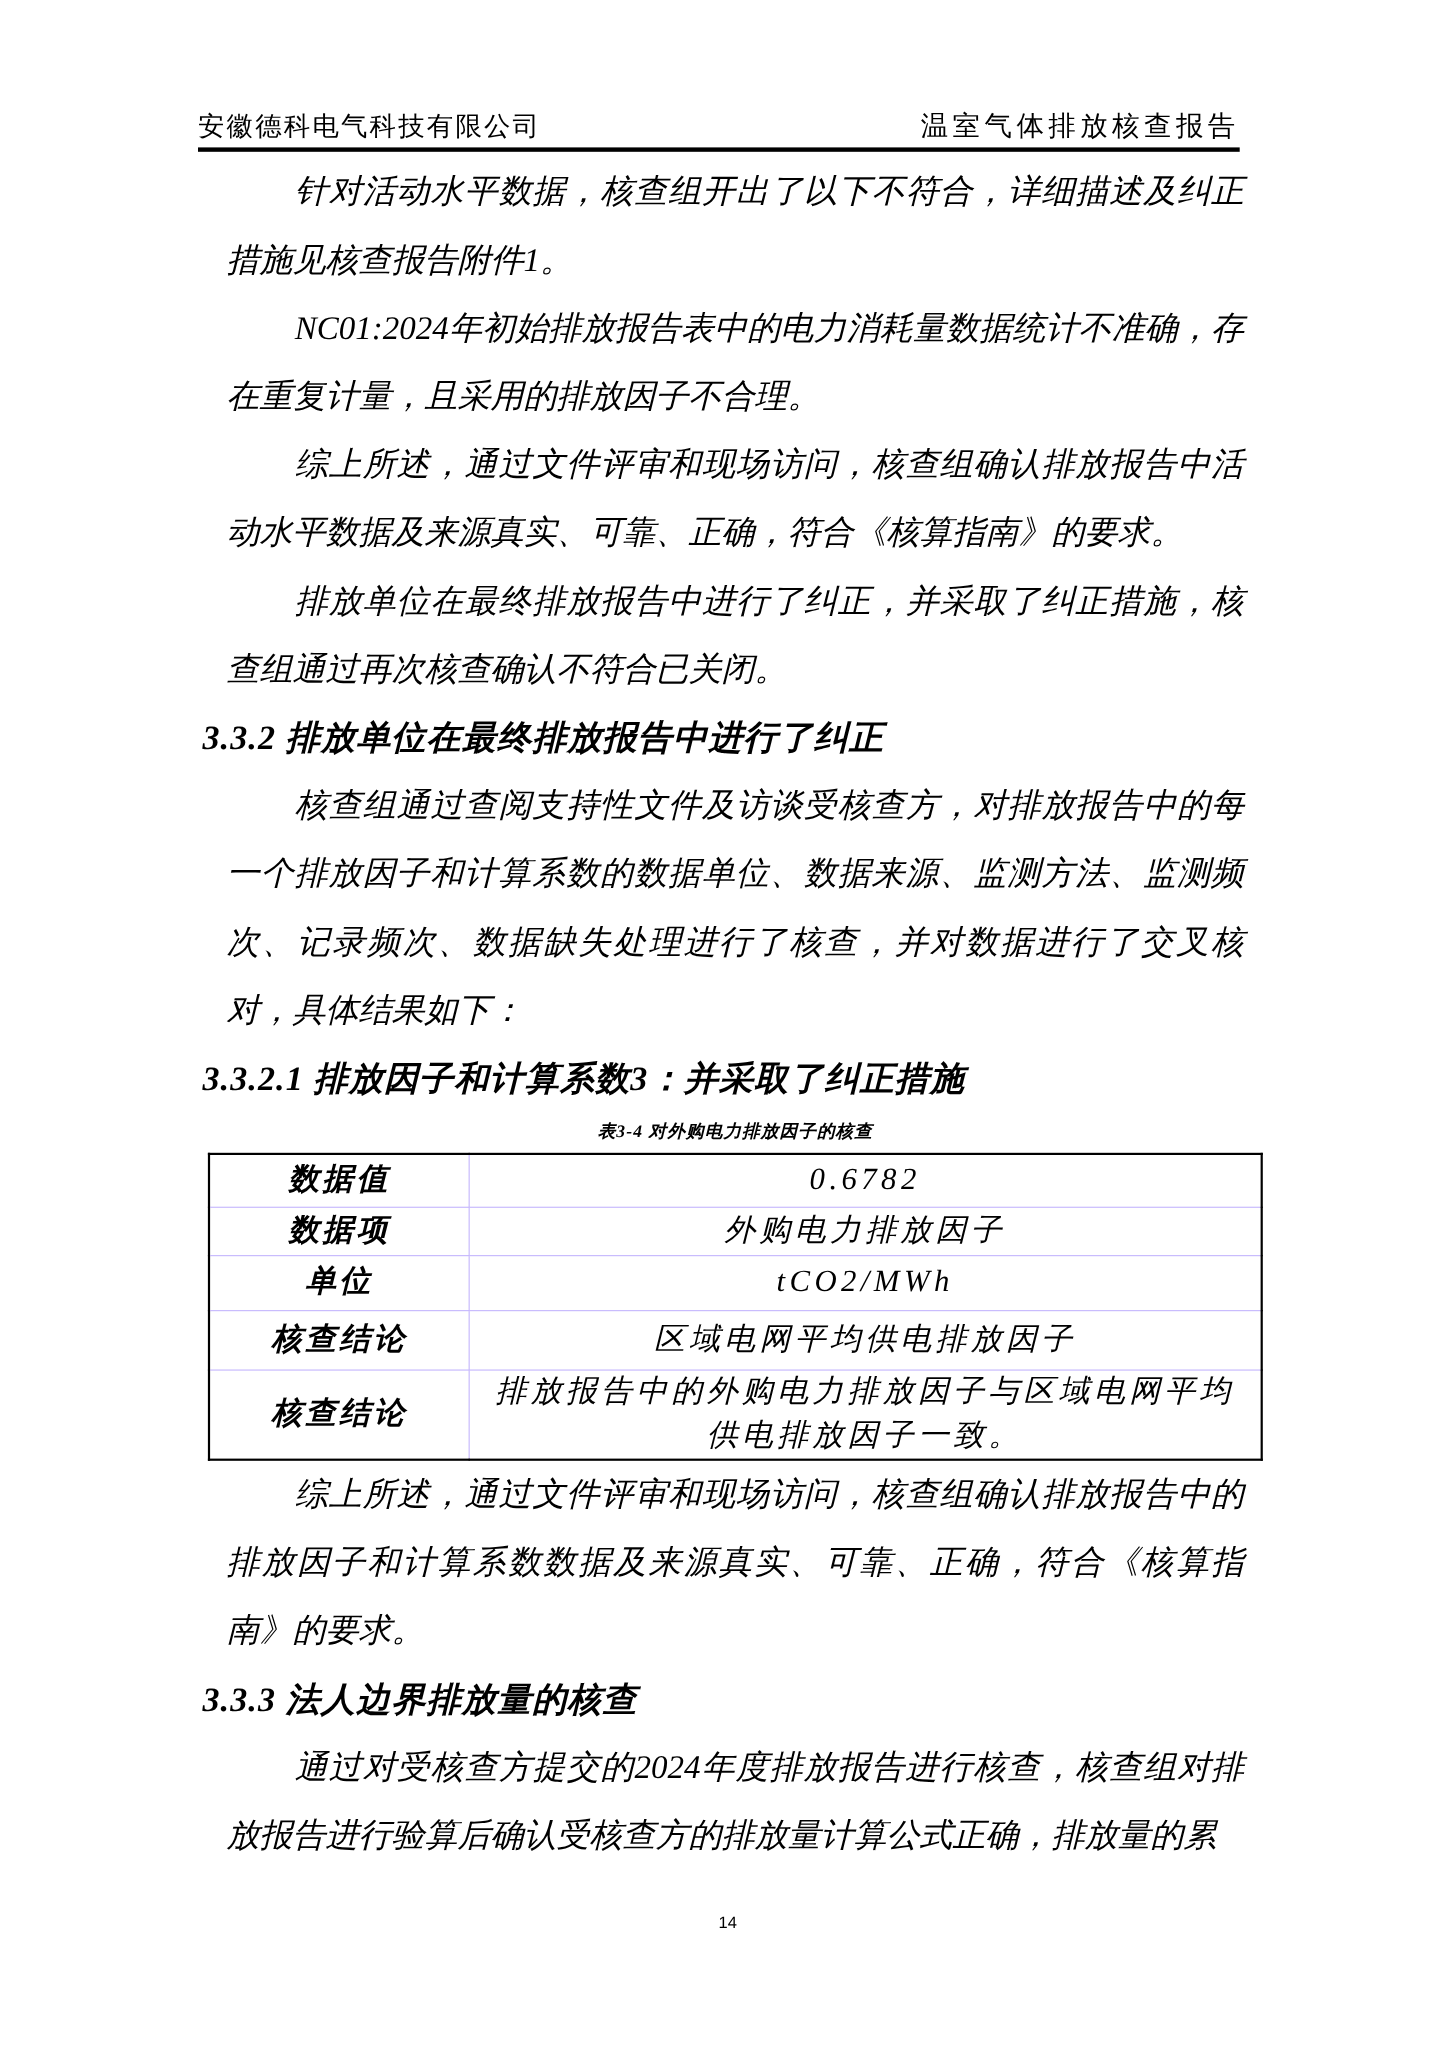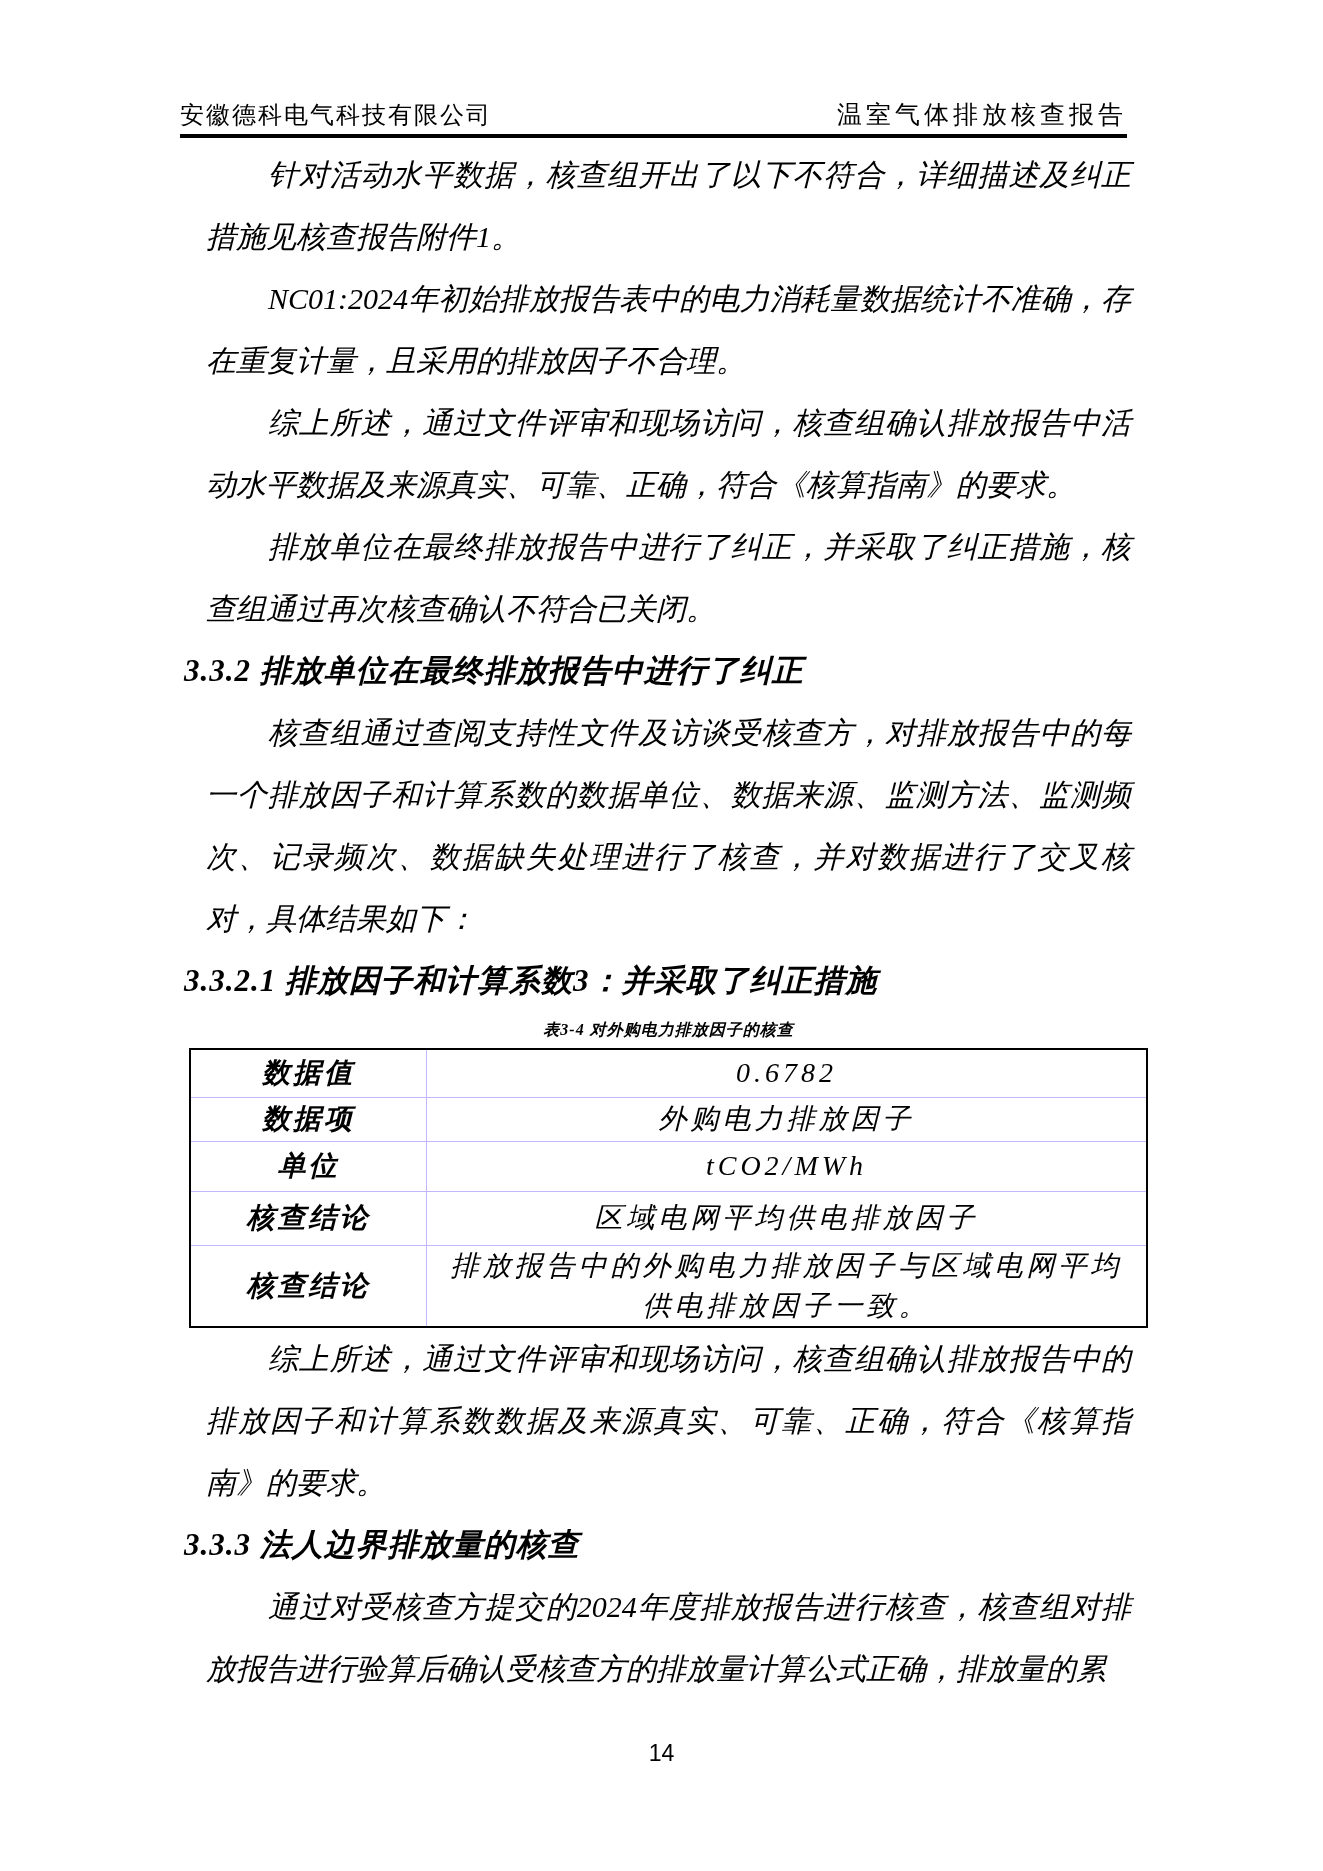--- a/index.html
+++ b/index.html
@@ -109,21 +109,21 @@
   tr.r4 { height: 54px; }
   tr.r5 { height: 80px; }
   
   .footer {
     position: absolute;
     top: 1740px;
     left: 0;
     width: 100%;
     text-align: center;
     font-family: "Liberation Sans", "DejaVu Sans", sans-serif;
-    font-size: 23px;
+    font-size: 15px;
     color: #000;
   }
 </style>
 </head>
 <body>
 
 <div class="page">
 
   <div class="header">
     <span class="company">安徽德科电气科技有限公司</span>

